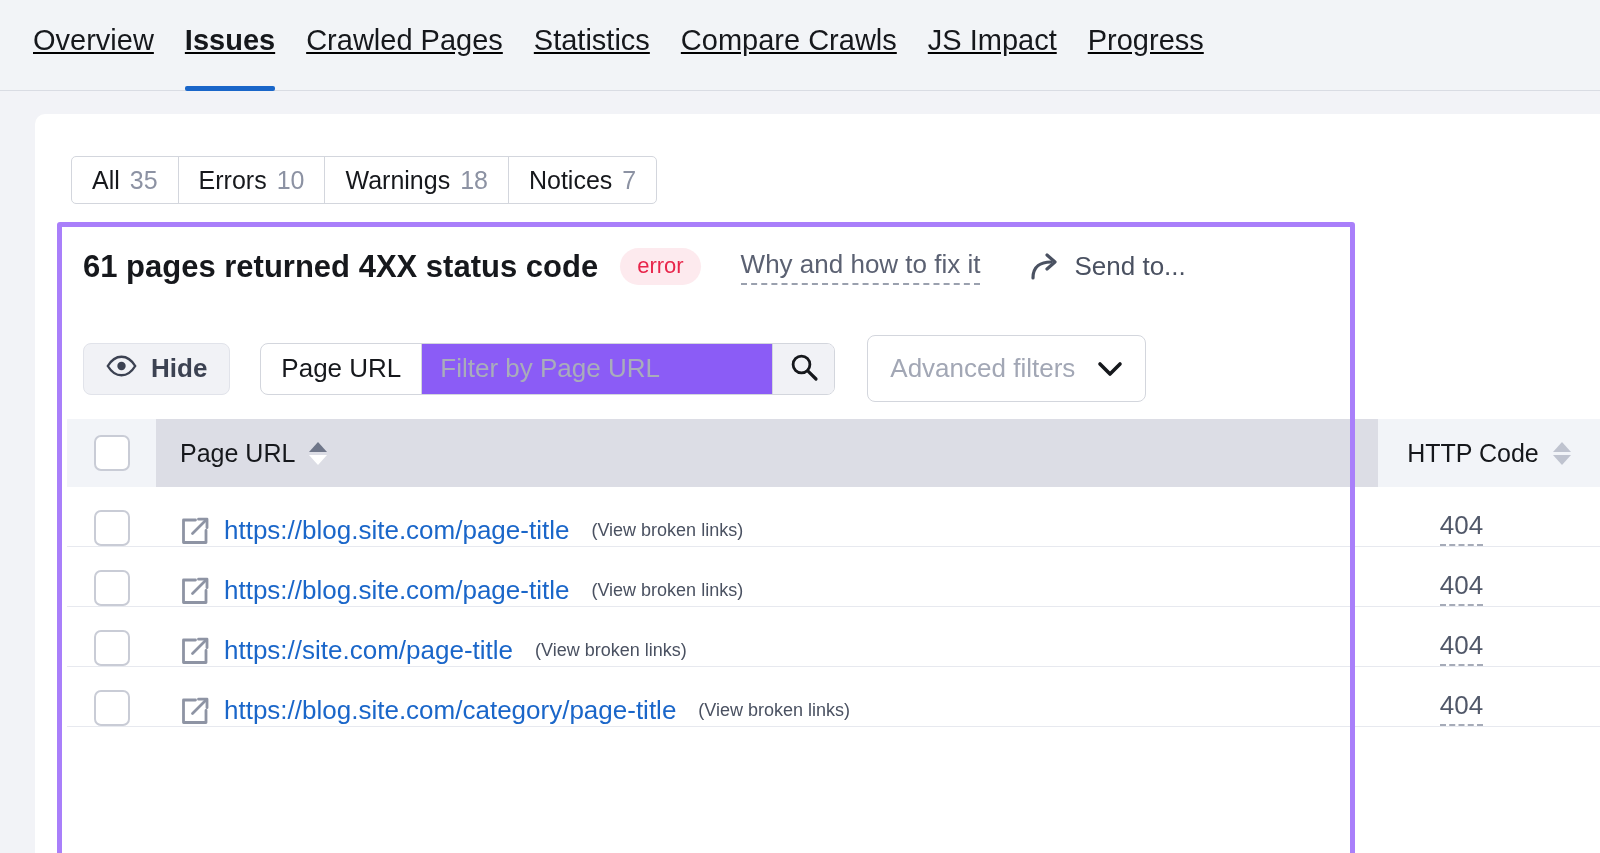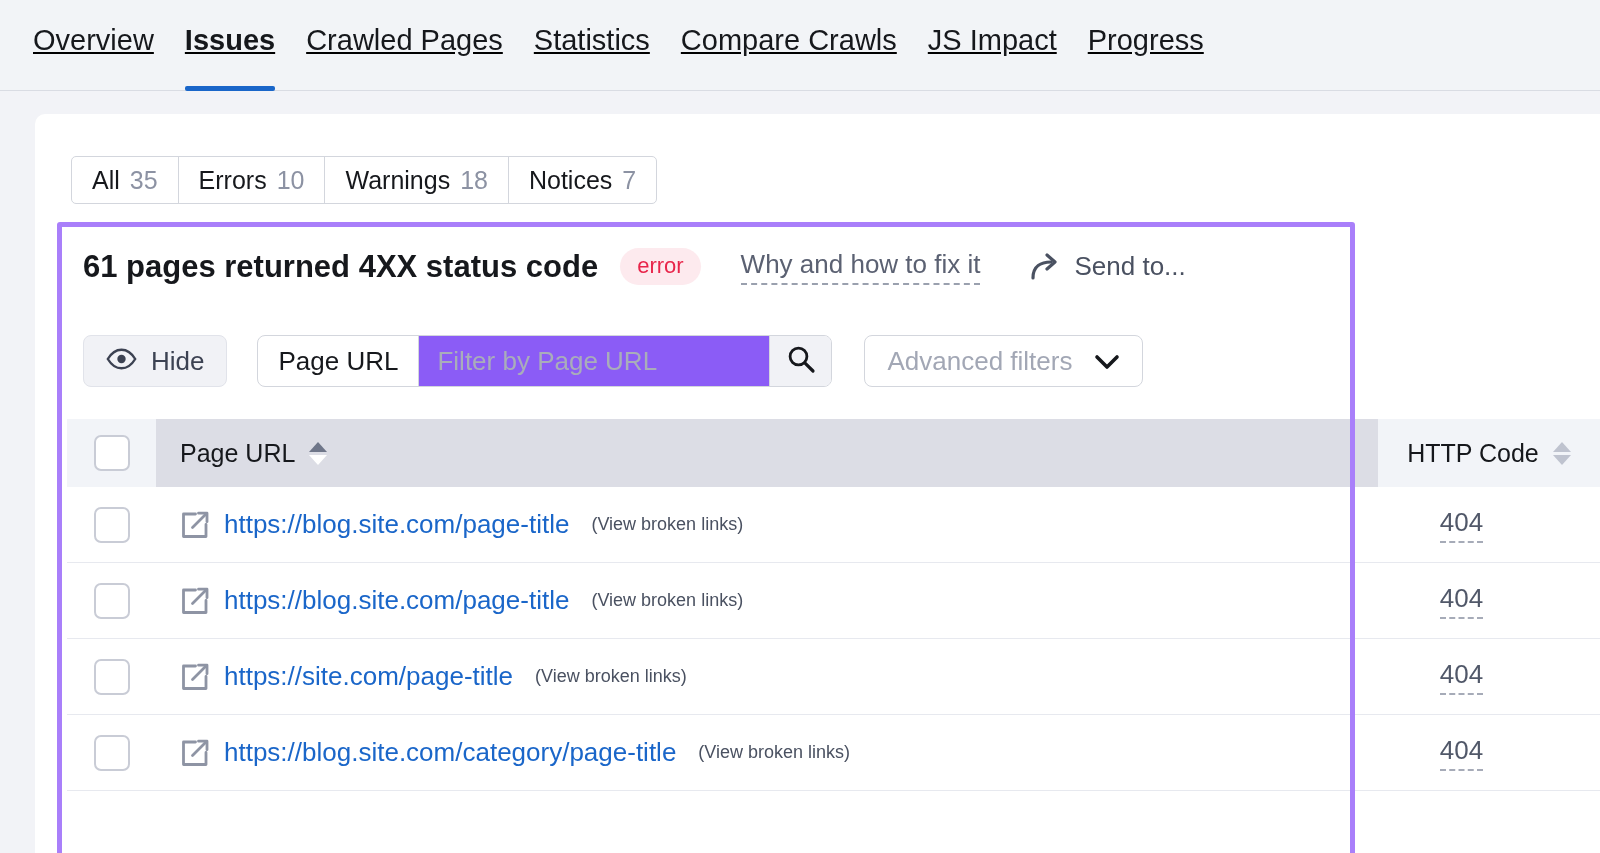--- a/index.html
+++ b/index.html
@@ -157,20 +157,21 @@
     align-items: center;
     gap: 14px;
     height: 52px;
     padding: 0 22px;
     background: #f1f2f6;
     border: 1px solid #e1e3ea;
     border-radius: 8px;
     font-size: 26px;
     color: #3c4252;
     cursor: pointer;
+    font-weight: bold;
   }
   .filter-group {
     display: flex;
     align-items: stretch;
     margin-left: 30px;
     border: 1px solid #d3d6dd;
     border-radius: 8px;
     overflow: hidden;
     height: 52px;
     background: #fff;
@@ -203,21 +204,21 @@
     justify-content: center;
     background: #f1f2f6;
     border-left: 1px solid #d3d6dd;
     cursor: pointer;
   }
   .adv-filters {
     display: flex;
     align-items: center;
     gap: 22px;
     margin-left: 32px;
-    height: 52px;
+    height: 67px;
     padding: 0 22px;
     border: 1px solid #d3d6dd;
     border-radius: 8px;
     background: #fff;
     font-size: 26px;
     color: #a2a7b5;
     cursor: pointer;
     white-space: nowrap;
   }
 
@@ -264,22 +265,22 @@
   }
   .sorter { display: flex; flex-direction: column; gap: 3px; }
   .tri-up, .tri-dn { width: 0; height: 0; border-left: 9px solid transparent; border-right: 9px solid transparent; }
   .tri-up { border-bottom: 10px solid #6f7689; }
   .tri-dn { border-top: 10px solid #ffffff; }
   .th-code .tri-dn { border-top-color: #bfc3cf; }
   .th-code .tri-up { border-bottom-color: #bfc3cf; }
 
   .trow {
     display: flex;
-    align-items: center;
-    height: 76px;
+    align-items: flex-end;
+    height: 60px;
     border-bottom: 1px solid #e7e9ef;
     background: #fff;
   }
   .td-check {
     width: 89px;
     flex: none;
     display: flex;
     align-items: center;
     justify-content: center;
   }

